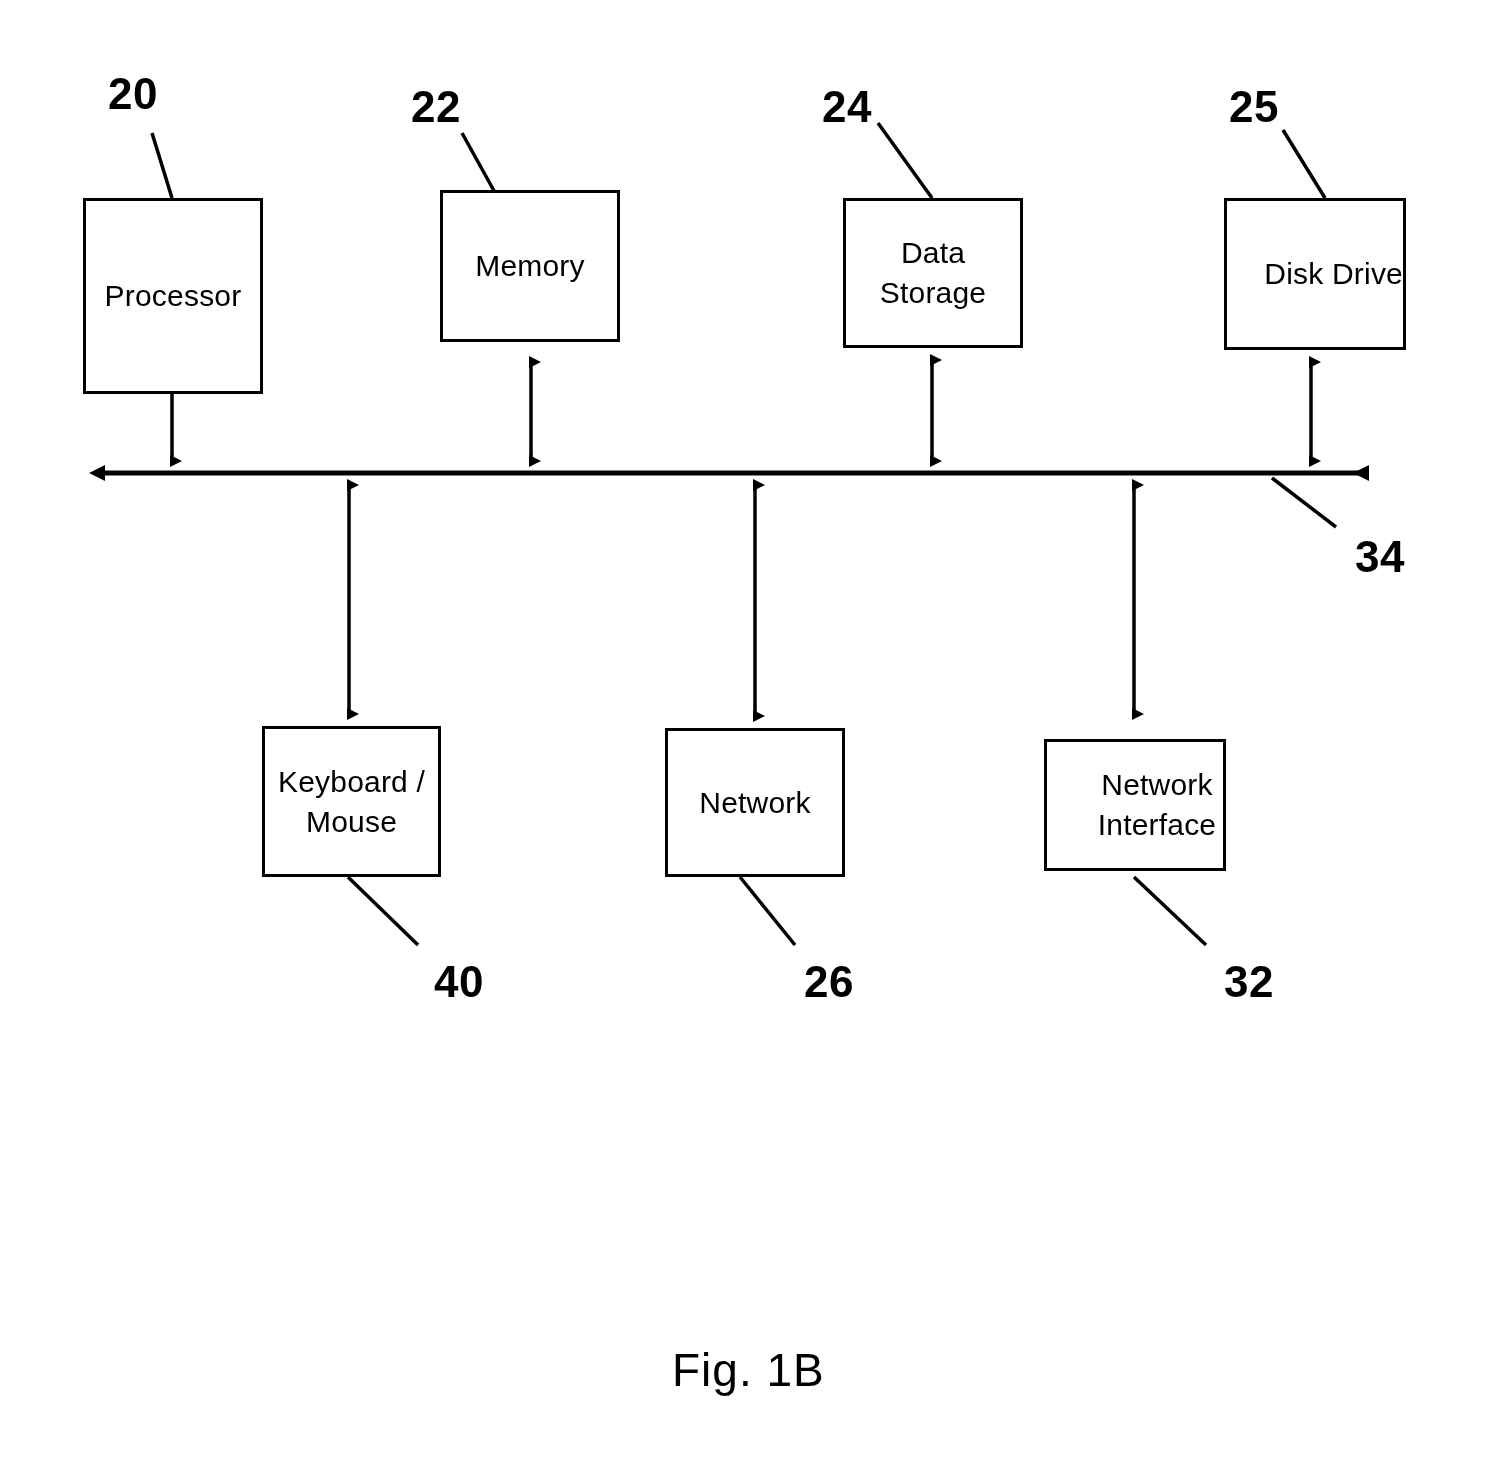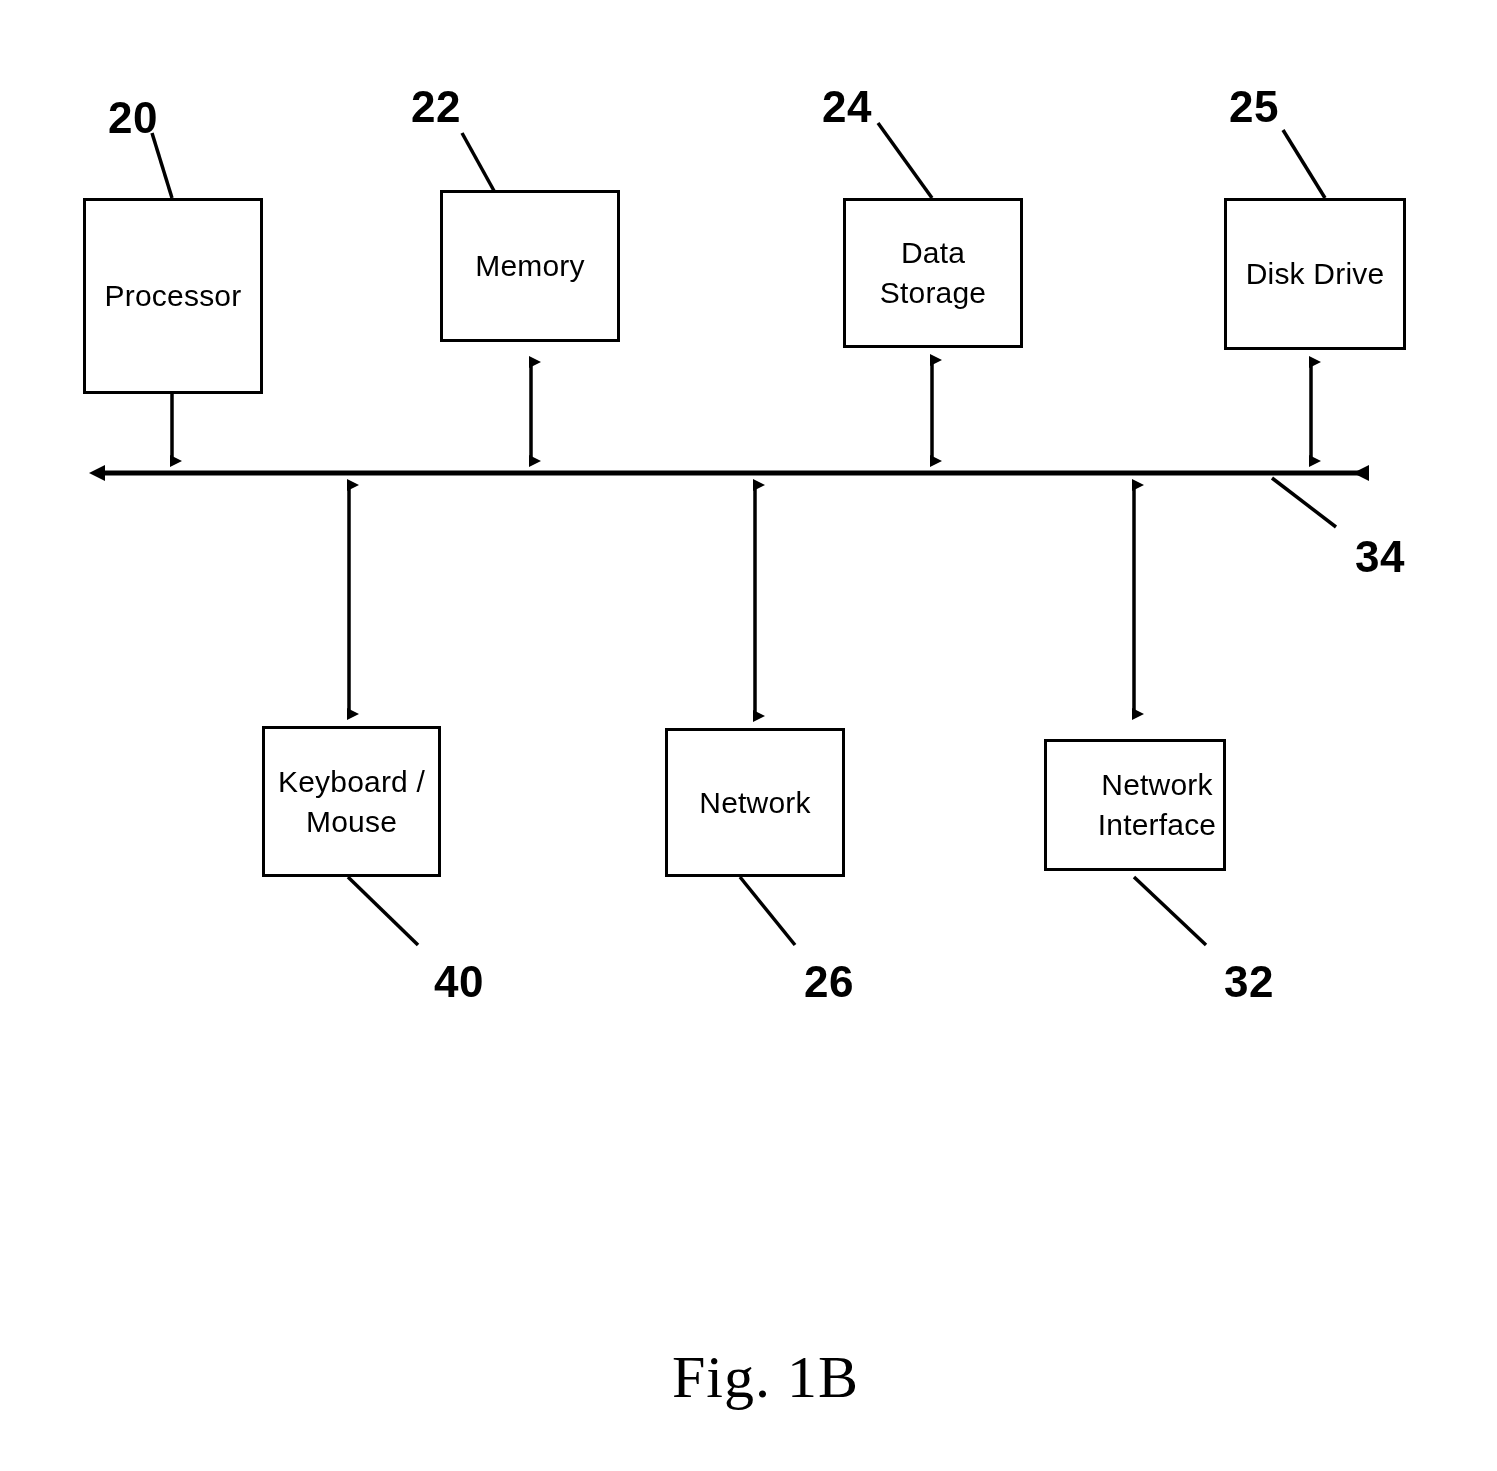--- a/index.html
+++ b/index.html
@@ -51,26 +51,25 @@
   .ref-num {
     position: absolute;
     font-size: 44px;
     font-weight: 700;
     letter-spacing: 0.5px;
     color: #000000;
     line-height: 1;
   }
   .fig-caption {
     position: absolute;
-    font-size: 60px;
+    font-size: 46px;
     font-weight: 400;
     letter-spacing: 1px;
     color: #000000;
     line-height: 1;
-    font-family: Liberation Serif, serif;
   }
 </style>
 </head>
 <body>
 
 <div id="figure-root">
 
   <svg class="diagram-layer" viewBox="0 0 1497 1471" xmlns="http://www.w3.org/2000/svg">
     <defs>
       <marker id="arrow-up" markerWidth="12" markerHeight="12" refX="6" refY="10" orient="auto" markerUnits="userSpaceOnUse">
@@ -131,39 +130,39 @@
 
   <div class="node-box" style="left:440px; top:190px; width:180px; height:152px;">
     <span class="node-label">Memory</span>
   </div>
 
   <div class="node-box" style="left:843px; top:198px; width:180px; height:150px;text-align:center;">
     <span class="node-label">Data
 Storage</span>
   </div>
 
-  <div class="node-box" style="left:1224px; top:198px; width:182px; height:152px;">
+  <div class="node-box" style="left:1224px; top:198px; width:182px; height:152px;justify-content:flex-end;">
     <span class="node-label">Disk Drive</span>
   </div>
 
   <div class="node-box" style="left:262px; top:726px; width:179px; height:151px;">
     <span class="node-label">Keyboard /
 Mouse</span>
   </div>
 
   <div class="node-box" style="left:665px; top:728px; width:180px; height:149px;">
     <span class="node-label">Network</span>
   </div>
 
   <div class="node-box" style="left:1044px; top:739px; width:182px; height:132px;padding-left:44px;">
     <span class="node-label">Network
 Interface</span>
   </div>
 
-  <div class="ref-num" style="left:108px; top:96px;text-align:center;">20</div>
+  <div class="ref-num" style="left:108px; top:72px;text-align:center;">20</div>
 
   <div class="ref-num" style="left:411px; top:85px;">22</div>
 
   <div class="ref-num" style="left:822px; top:85px;">24</div>
 
   <div class="ref-num" style="left:1229px; top:85px;">25</div>
 
   <div class="ref-num" style="left:434px; top:960px;">40</div>
 
   <div class="ref-num" style="left:804px; top:960px;">26</div>

